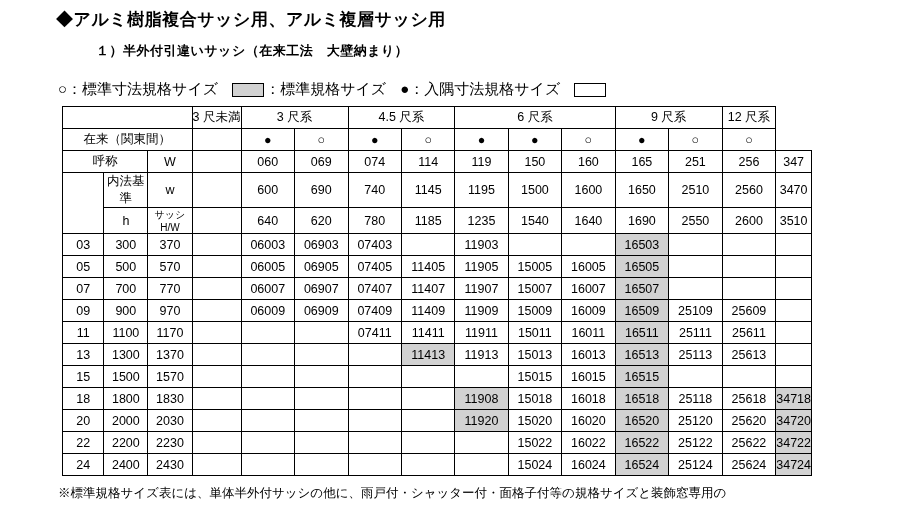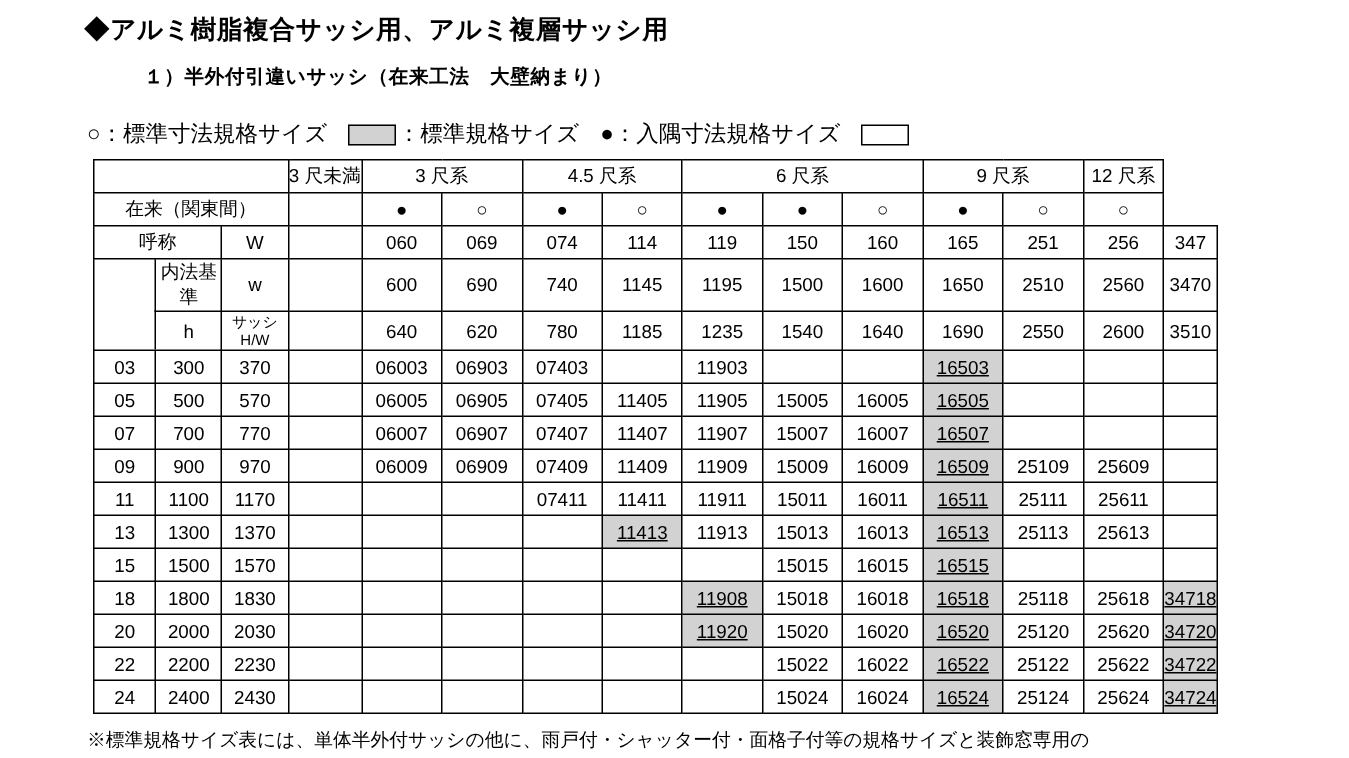--- a/index.html
+++ b/index.html
@@ -74,21 +74,21 @@
   table.main td, table.main th {
     border: 1px solid #000;
     padding: 0;
     text-align: center;
     vertical-align: middle;
     height: 21px;
     font-weight: normal;
     font-size: 12.5px;
     background: #fff;
   }
-  .gray { background: #d2d2d2 !important; text-decoration: underline; }
+  .gray { background: #d2d2d2 !important; }
   .b { font-weight: bold; }
   .hdr { font-size: 12.5px; }
   .dot { font-size: 13px; }
   .lbl-left { text-align: left; padding-left: 6px; }
   .small { font-size: 11.5px; }
   .notes {
     position: absolute;
     left: 58px;
     top: 443px;
     font-size: 12.5px;

